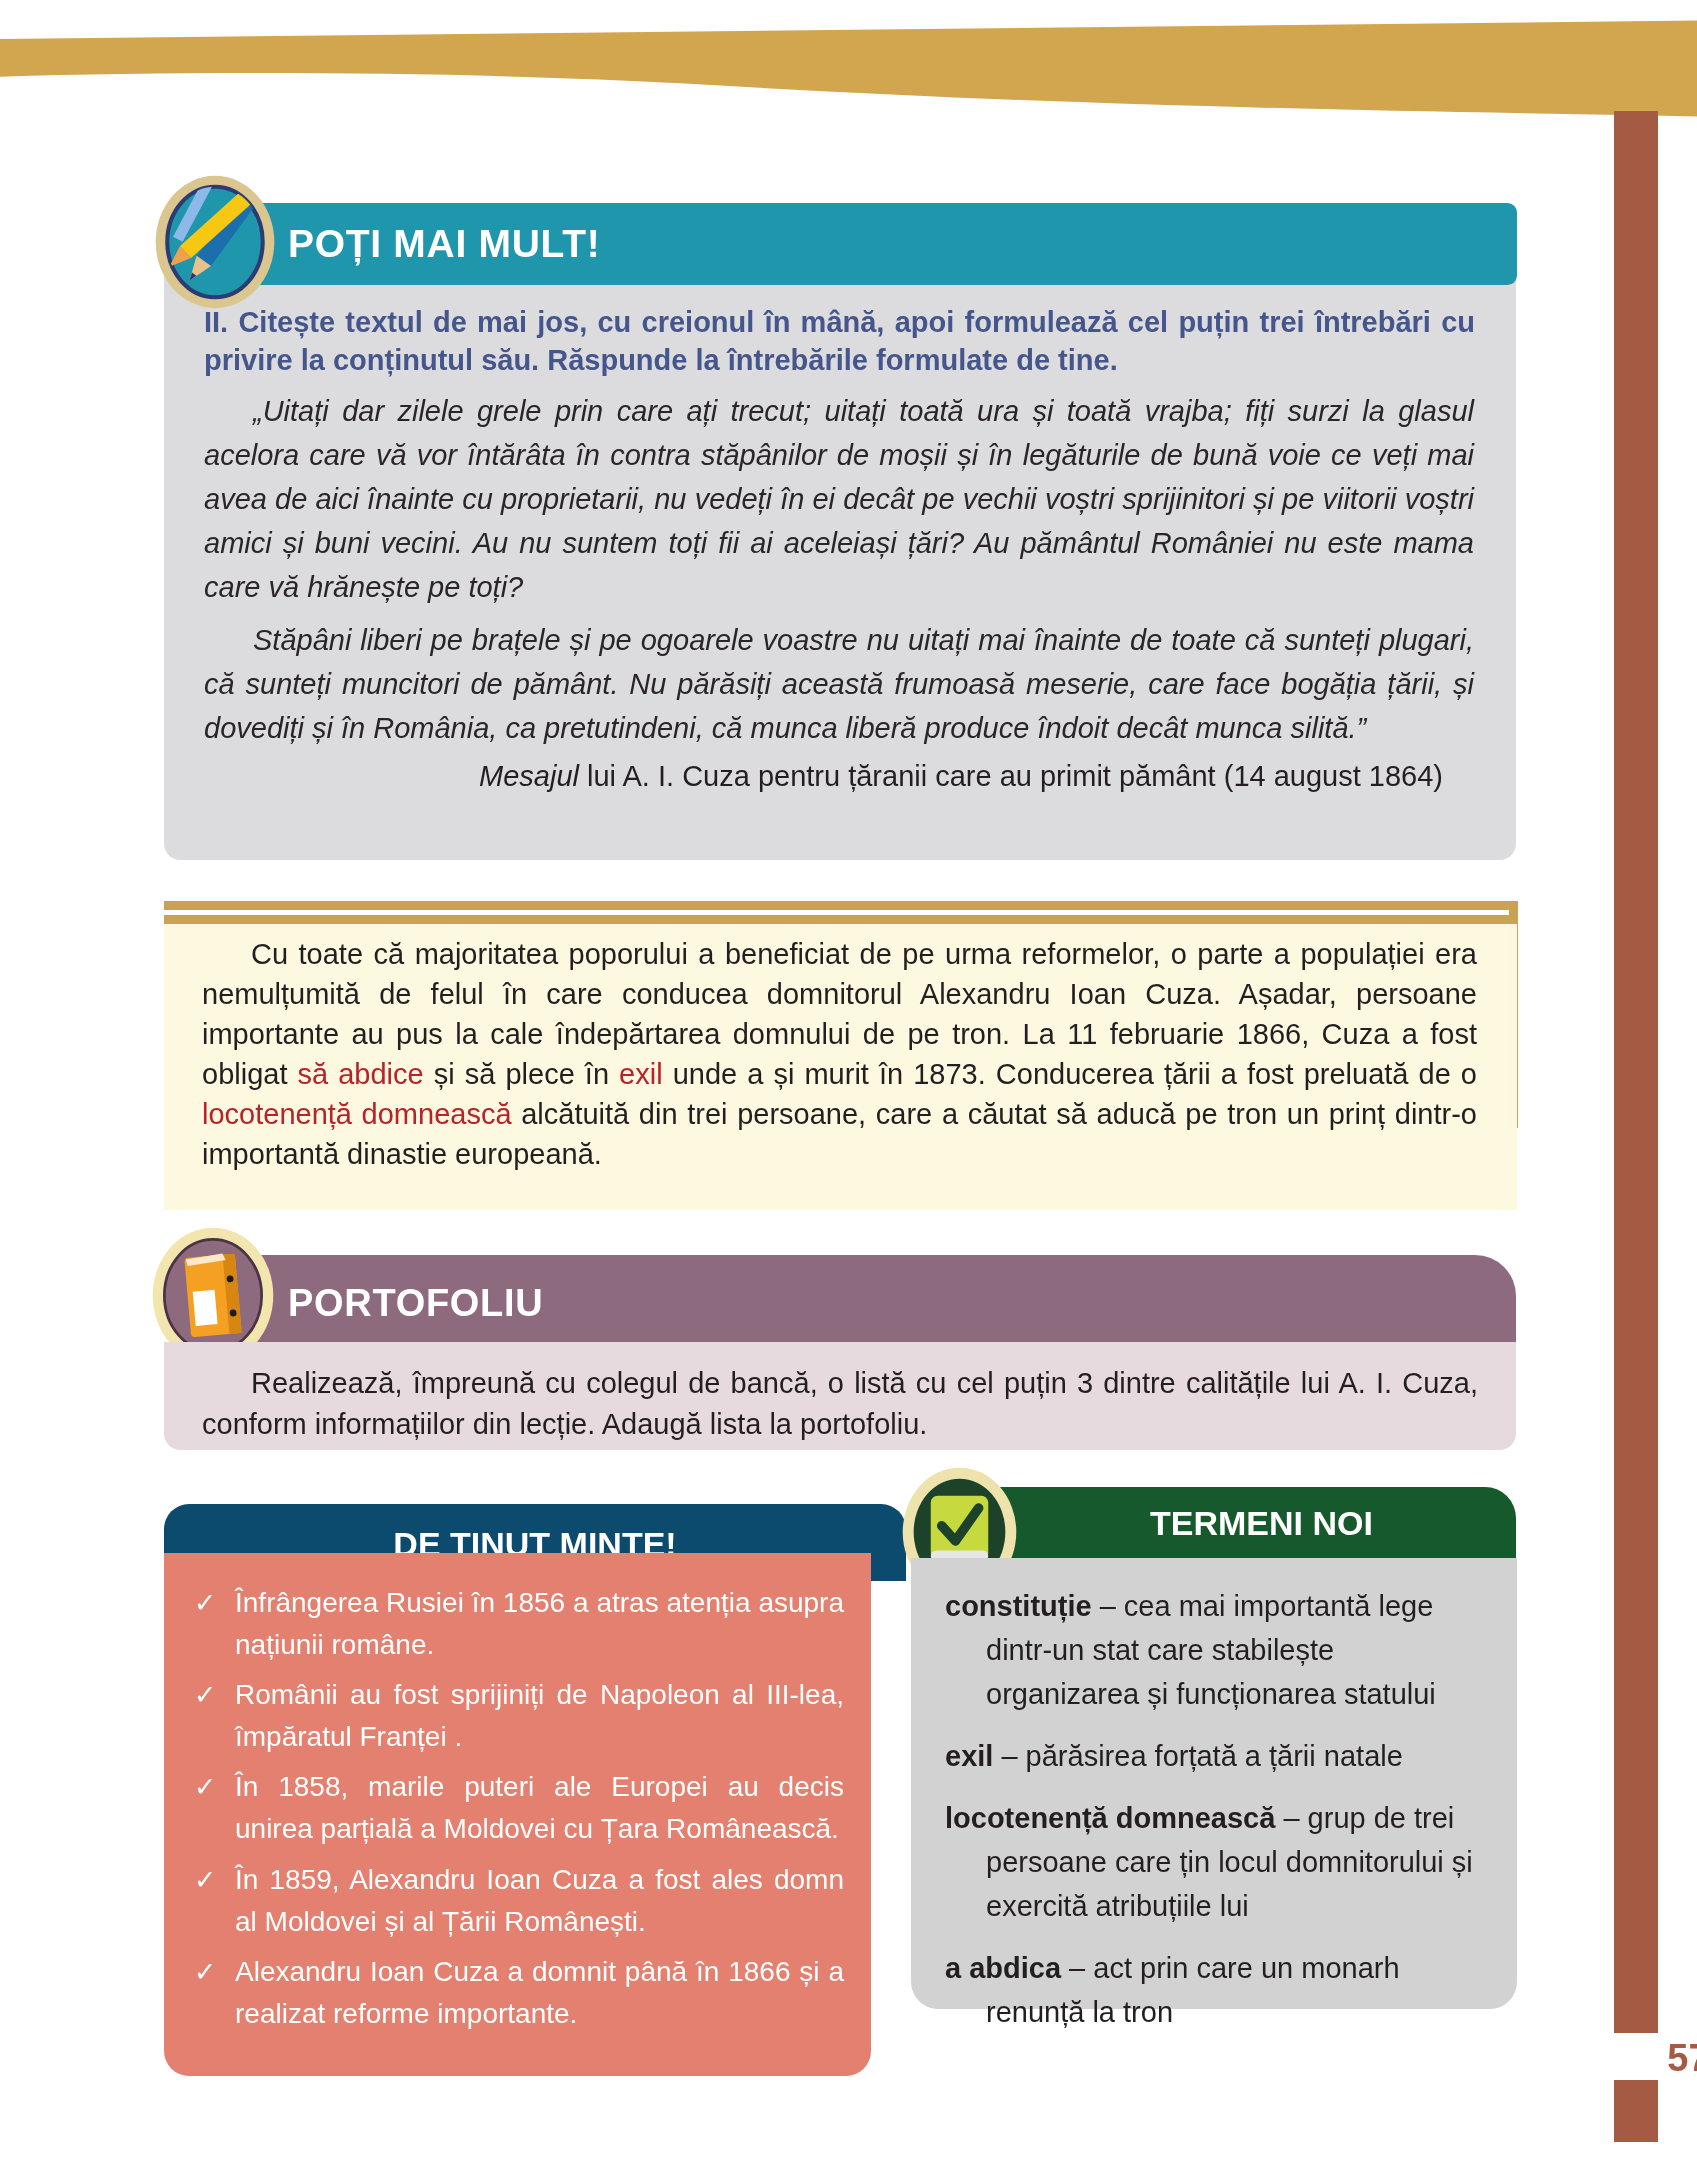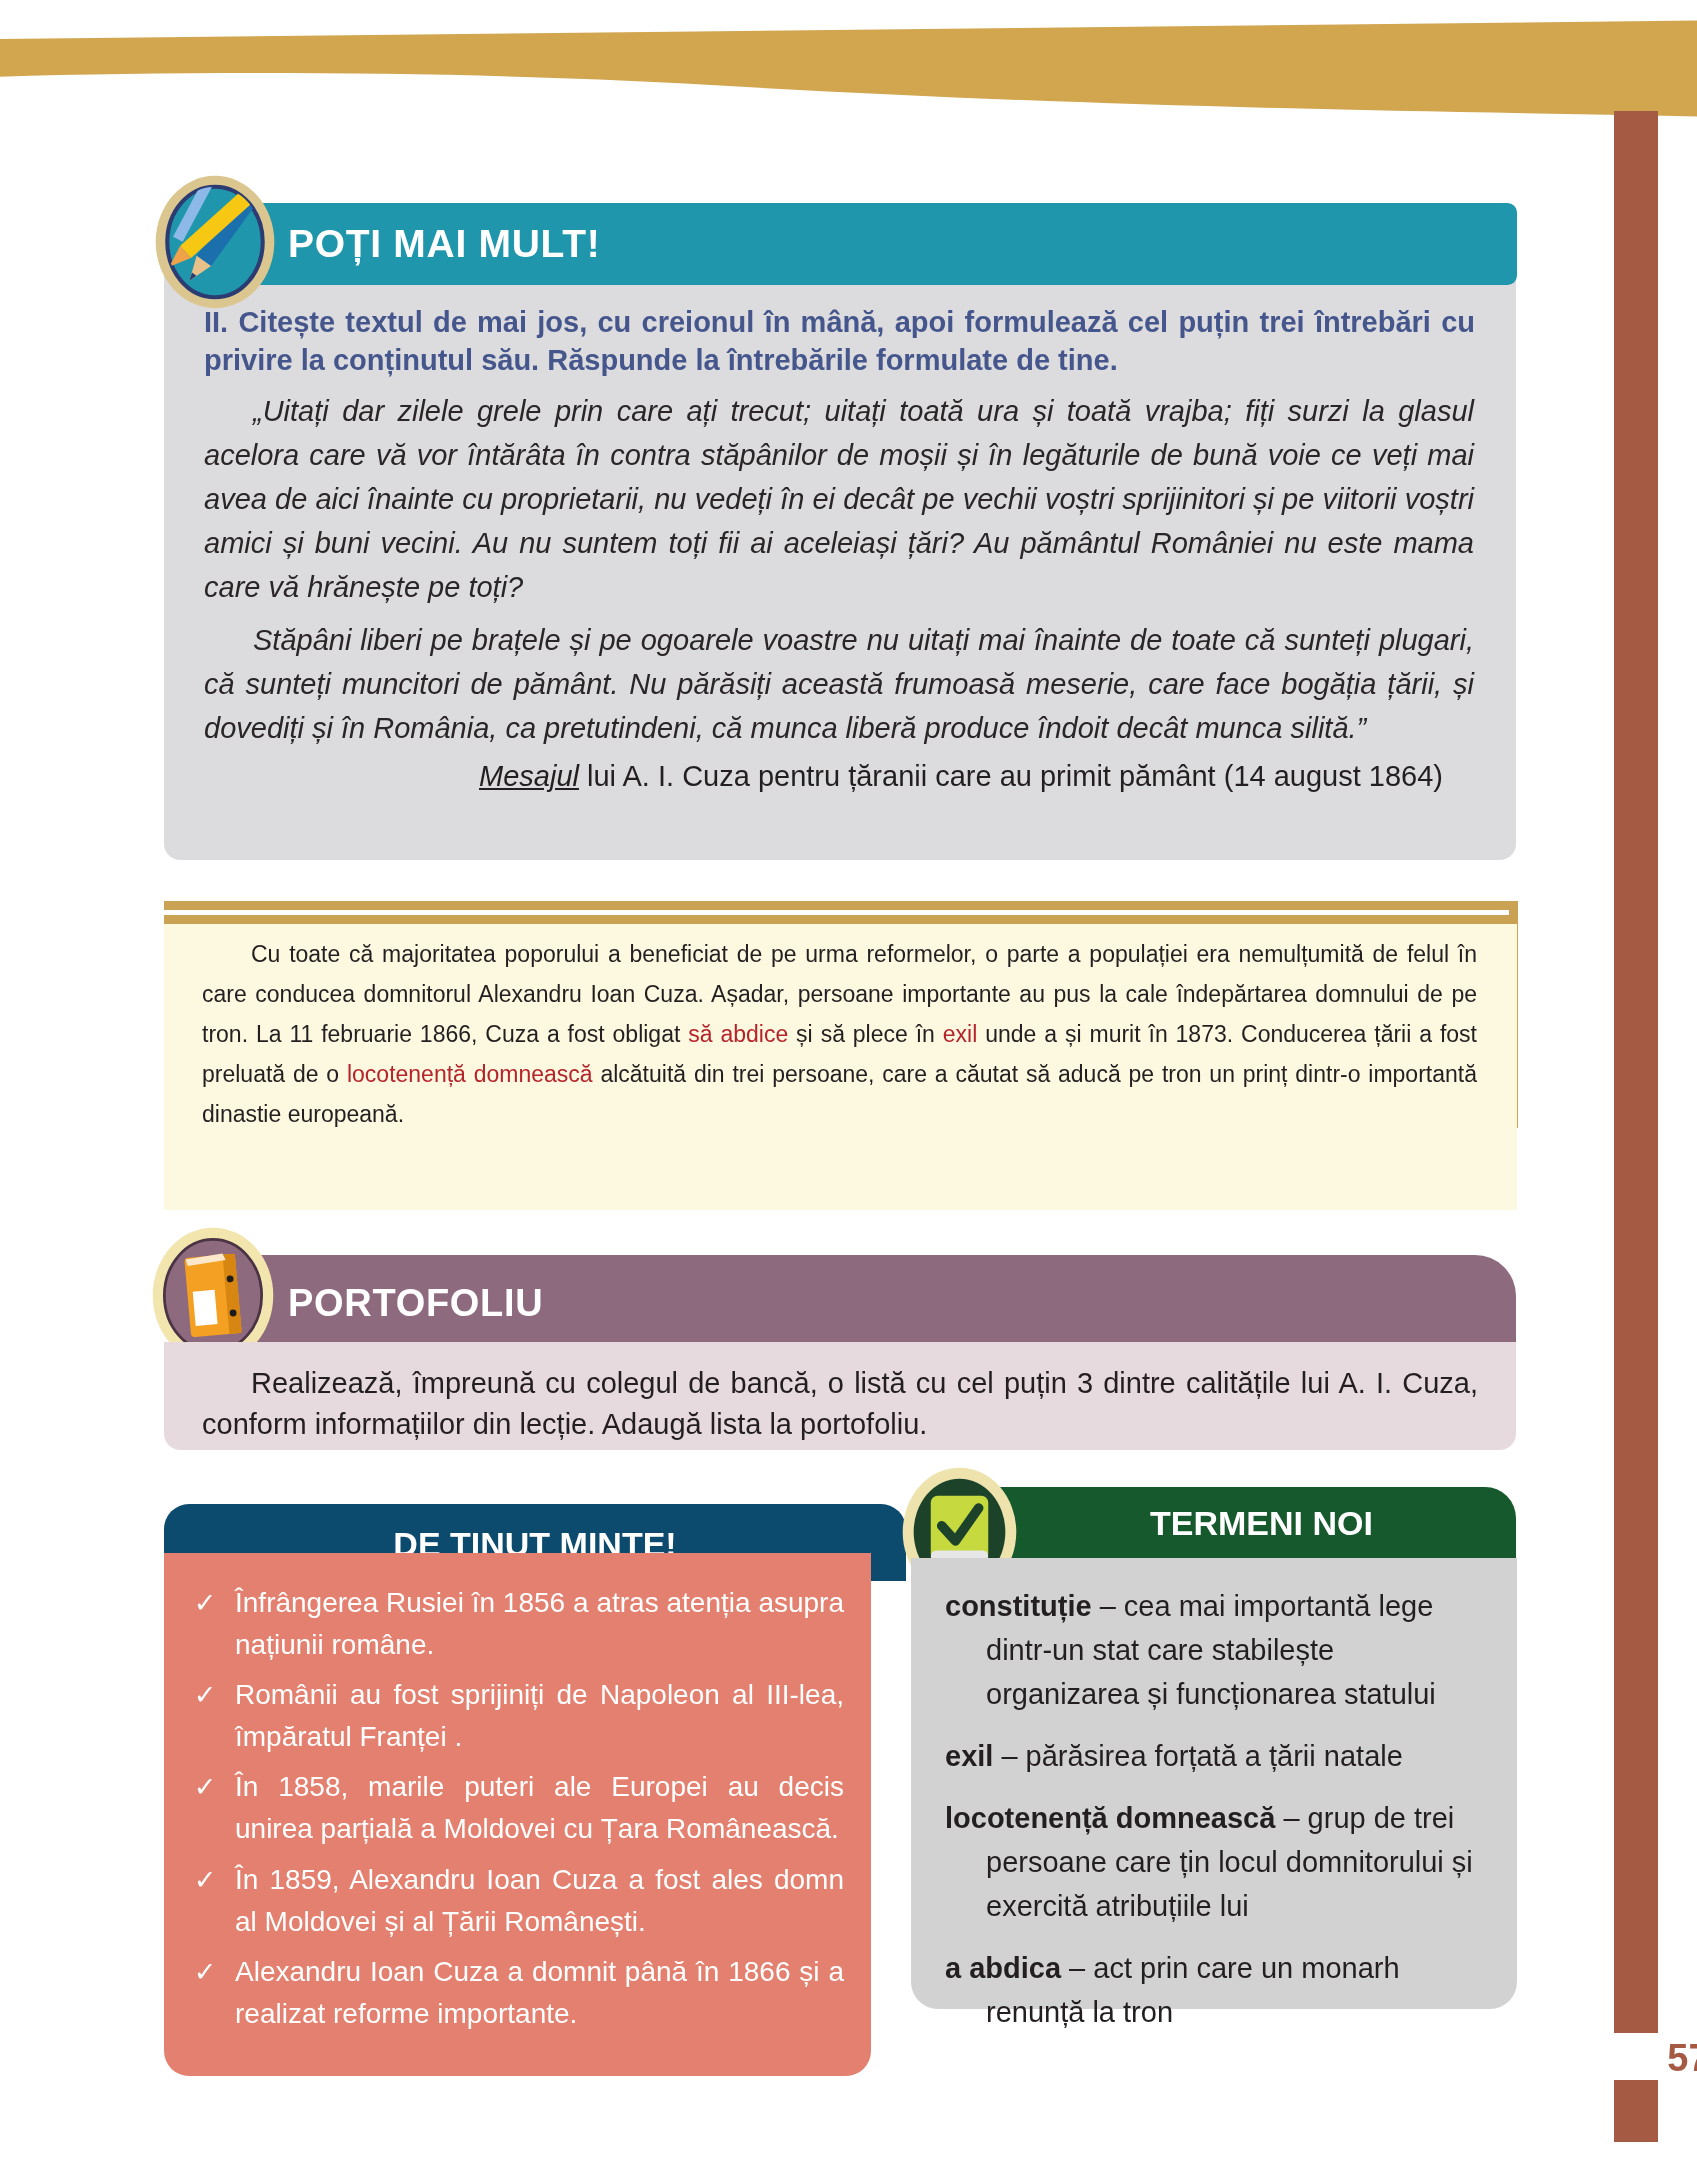--- a/index.html
+++ b/index.html
@@ -23,30 +23,30 @@
                background:#1f96ab; border-radius:15px 9.6px 9.6px 0; }
   .teal-band .band-title { padding-left:96px; line-height:82px; color:#fff;
                font-size:39px; font-weight:bold; letter-spacing:0.7px; }
   .icon-circle { position:absolute; }
 
   .instruction { margin:29px 41px 0 40px; color:#44568c; font-weight:bold;
                  font-size:29px; line-height:38px; text-align:justify; }
   .quote-par { margin:9.6px 42px 0 40px; font-size:29px; font-style:italic;
                line-height:44px; text-align:justify; text-indent:49px; color:#2a2627; }
   .attribution { margin:6.8px 73px 0 0; text-align:right; font-size:29px; line-height:38px; }
-  .attribution .it { font-style:italic;text-decoration:underline; }
+  .attribution .it { font-style:italic; }
 
   
   .gold-bar { position:absolute; left:164px; width:1353px; height:9px; background:#c9a254; }
   .gold-bar.b1 { top:901px; }
   .gold-bar.b2 { top:915px; }
   .gold-side { position:absolute; left:1509px; top:901px; width:9px; height:227px; background:#c9a254; }
   .summary-box { position:absolute; left:164px; top:924px; width:1353px; height:286px;
                  background:#fdf8e0; padding:9.6px 40px 0 38px; }
-  .summary-text { font-size:23px; line-height:40px; text-align:justify; text-indent:49px; }
+  .summary-text { font-size:29px; line-height:40px; text-align:justify; text-indent:49px; }
   .summary-text .accent-red { color:#b5242b; }
 
   
   .port-band { position:absolute; left:175px; top:1255px; width:1341px; height:97px;
                background:#8e6a7e; border-radius:16.4px 41px 0 0; }
   .port-band .band-title { padding-left:113px; line-height:97px; color:#fff;
                font-size:38px; font-weight:bold; letter-spacing:0.7px; }
   .port-body { position:absolute; left:164px; top:1342px; width:1352px; height:108px;
                background:#e6dade; border-radius:0 0 16.4px 16.4px; padding:21px 38px 0 38px; }
   .port-text { font-size:29px; line-height:41px; text-align:justify; text-indent:49px; }

